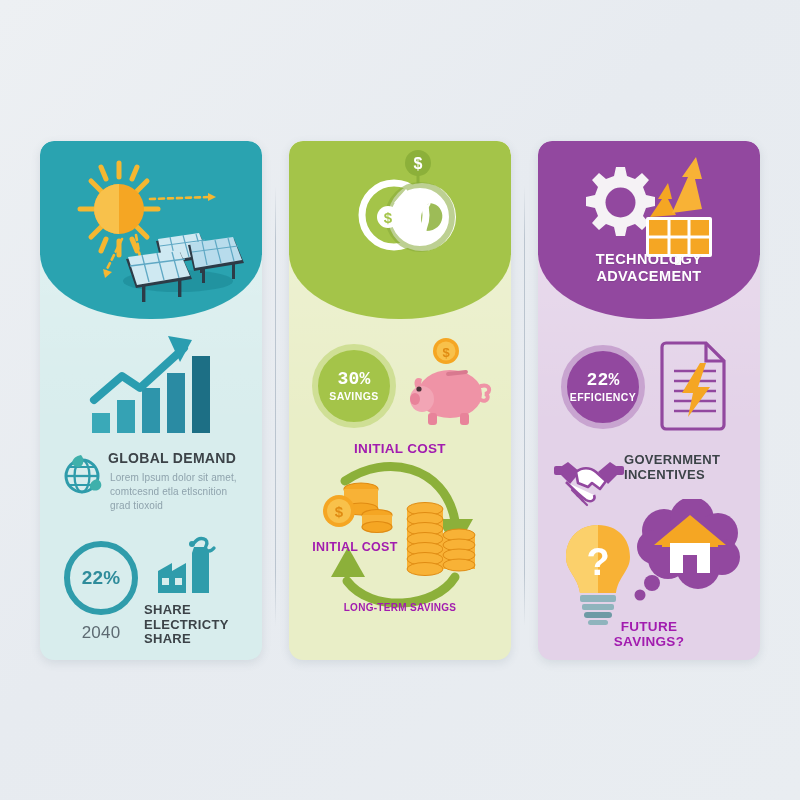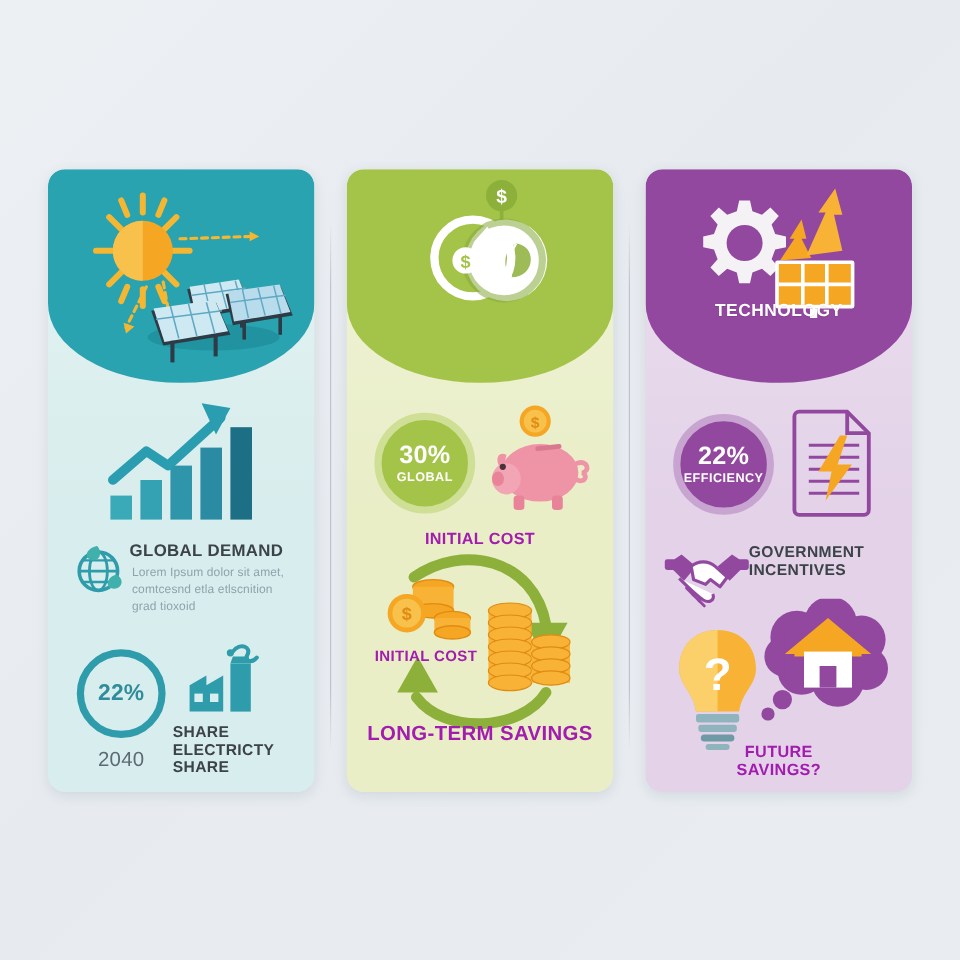--- a/index.html
+++ b/index.html
@@ -134,21 +134,21 @@
     position: absolute;
     width: 84px; height: 84px;
     border-radius: 50%;
     display: flex;
     flex-direction: column;
     align-items: center;
     justify-content: center;
     color: #ffffff;
     box-sizing: border-box;
   }
-  .disc-stat .big { font-size: 21px; font-weight: bold; line-height: 1; letter-spacing: 0.2px; }
+  .disc-stat .big { font-size: 18px; font-weight: bold; line-height: 1; letter-spacing: 0.2px; font-family: Liberation Mono, monospace; }
   .disc-stat .sub { font-size: 10.5px; font-weight: bold; line-height: 1; margin-top: 3px; letter-spacing: 0.4px; }
   .disc-green { background: #a4c449; border: 6px solid #cfdf95; }
   .disc-purple { background: #92489f; border: 6px solid #c8a4d0; }
 </style>
 </head>
 <body>
 
 <div class="canvas"></div>
 
 <div class="panels">
@@ -276,21 +276,21 @@
       <circle cx="60" cy="70" r="32" fill="none" stroke="#ffffff" stroke-width="7"></circle>
       <circle cx="86" cy="72" r="32" fill="none" stroke="#87a93a" stroke-width="6" opacity="0.55"></circle>
       <circle cx="54" cy="72" r="11" fill="#ffffff"></circle>
       <text x="54" y="78" font-family="Liberation Sans, sans-serif" font-size="15" font-weight="bold" fill="#a4c449" text-anchor="middle">$</text>
       <polygon points="72,44 84,58 77,58 77,82 67,82 67,58 60,58" fill="#ffffff"></polygon>
     </svg>
 
 
     <div class="disc-stat disc-green" style="left:23px; top:203px;">
       <span class="big">30%</span>
-      <span class="sub">GLOBAL</span>
+      <span class="sub">SAVINGS</span>
     </div>
 
     <svg class="art" style="left:113px; top:196px;" width="95" height="92" viewBox="0 0 95 92">
       <circle cx="44" cy="14" r="13" fill="#f5a623"></circle>
       <circle cx="44" cy="14" r="9.5" fill="#f8c14b"></circle>
       <text x="44" y="20" font-family="Liberation Sans, sans-serif" font-size="13" font-weight="bold" fill="#e08b12" text-anchor="middle">$</text>
       <ellipse cx="48" cy="57" rx="32" ry="24" fill="#ef93a6"></ellipse>
       <path d="M20 42 C12 38 10 48 16 54 C19 52 19 46 20 42 z" fill="#ef93a6"></path>
       <ellipse cx="20" cy="62" rx="12" ry="13" fill="#f2a5b5"></ellipse>
       <ellipse cx="13" cy="62" rx="5" ry="6" fill="#e8839a"></ellipse>
@@ -337,21 +337,21 @@
         <ellipse cx="26" cy="66" rx="18" ry="6.5"></ellipse>
         <ellipse cx="26" cy="76" rx="18" ry="6.5"></ellipse>
         <rect x="44" y="42" width="32" height="34" stroke="none"></rect>
         <ellipse cx="60" cy="42" rx="16" ry="6"></ellipse>
         <ellipse cx="60" cy="52" rx="16" ry="6"></ellipse>
         <ellipse cx="60" cy="62" rx="16" ry="6"></ellipse>
         <ellipse cx="60" cy="72" rx="16" ry="6"></ellipse>
       </g>
     </svg>
 
-    <div class="cap-label" style="position:absolute; left:11px; top:461px; width:200px; font-size:17px;">LONG-TERM SAVINGS</div>
+    <div class="cap-label" style="position:absolute; left:11px; top:461px; width:200px; font-size:10px;">LONG-TERM SAVINGS</div>
   </div>
 
   <div class="panel p3">
     <div class="panel-body-shade"></div>
     <div class="header-cap"></div>
 
     <svg class="art" style="left:38px; top:14px;" width="150" height="110" viewBox="0 0 150 110">
       <g fill="#f5f2f5">
         <path d="M40 12 l9 0 2 9 8 3 7 -6 7 7 -6 7 3 8 9 2 0 9 -9 2 -3 8 6 7 -7 7 -7 -6 -8 3 -2 9 -9 0 -2 -9 -8 -3 -7 6 -7 -7 6 -7 -3 -8 -9 -2 0 -9 9 -2 3 -8 -6 -7 7 -7 7 6 8 -3 z"></path>
       </g>
@@ -366,20 +366,21 @@
           <line x1="113" y1="65" x2="113" y2="99"></line>
           <line x1="73" y1="82" x2="133" y2="82"></line>
         </g>
         <rect x="99" y="102" width="6" height="10" fill="#ffffff"></rect>
         <rect x="88" y="110" width="28" height="5" rx="2" fill="#ffffff"></rect>
       </g>
     </svg>
 
     <div class="header-title">
       <div>TECHNOLOGY</div>
+      <div>ADVACEMENT</div>
     </div>
 
     <div class="disc-stat disc-purple" style="left:23px; top:204px;">
       <span class="big">22%</span>
       <span class="sub">EFFICIENCY</span>
     </div>
 
     <svg class="art" style="left:122px; top:198px;" width="72" height="94" viewBox="0 0 72 94">
       <path d="M6 4 h40 l18 18 v64 a4 4 0 0 1 -4 4 h-54 a4 4 0 0 1 -4 -4 v-78 a4 4 0 0 1 4 -4 z" fill="none" stroke="#92489f" stroke-width="3.2"></path>
       <path d="M46 4 v18 h18" fill="none" stroke="#92489f" stroke-width="3.2"></path>

